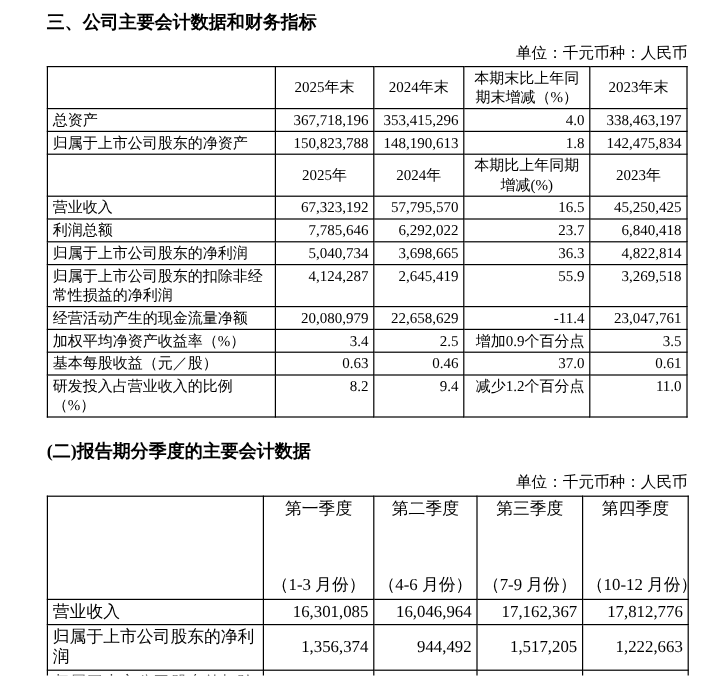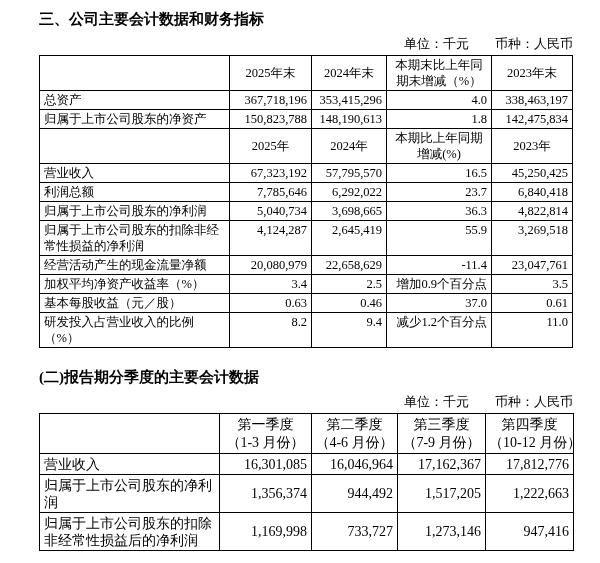--- a/index.html
+++ b/index.html
@@ -5,35 +5,35 @@
   html,body{margin:0;padding:0;}
   body{
     width:600px;height:563px;background:#ffffff;color:#000000;
     font-family:"Liberation Serif","DejaVu Serif",serif;
     overflow:hidden;
   }
   .page{box-sizing:content-box;width:534px;padding:10px 27px 0 39px;}
   .doc-title{font-size:15px;font-weight:bold;margin:0;line-height:18px;}
   .sec-heading{font-size:15px;font-weight:bold;margin:12px 0 0 0;line-height:18px;}
   .sec-heading.second{margin-top:20px;}
-  .unit-row{display:flex;justify-content:flex-end;gap:26px;font-size:13px;line-height:16px;margin-top:8px;}
+  .unit-row{display:flex;justify-content:flex-end;font-size:13px;line-height:16px;margin-top:8px;}
   table{border-collapse:collapse;table-layout:fixed;margin-top:3px;}
   .t1{width:533px;}
   .t2{width:534px;}
   td,th{border:1px solid #000000;overflow:hidden;}
   .t1 td,.t1 th{font-size:12.5px;line-height:16px;padding:1px 3px;}
   .t1 td{vertical-align:top;}
   .t1 th{vertical-align:middle;font-weight:normal;text-align:center;}
   .t2 td,.t2 th{font-size:14px;line-height:17px;padding:1.5px 3px;vertical-align:middle;}
   .t2 th{font-weight:normal;text-align:center;line-height:18px;}
   .lbl{text-align:left;padding-left:4px !important;padding-right:0 !important;}
   .t2 .lbl{padding-right:3px !important;}
   .num{text-align:right;font-size:13px;padding-right:4px !important;}
   .numcjk{font-size:12.5px;}
-  .qr{white-space:nowrap;}
+  .qr{white-space:nowrap;margin-top:46px;}
 </style>
 </head>
 <body>
 
 <div class="page">
 
   <h1 class="doc-title">三、公司主要会计数据和财务指标</h1>
 
 
   <div class="unit-row">

